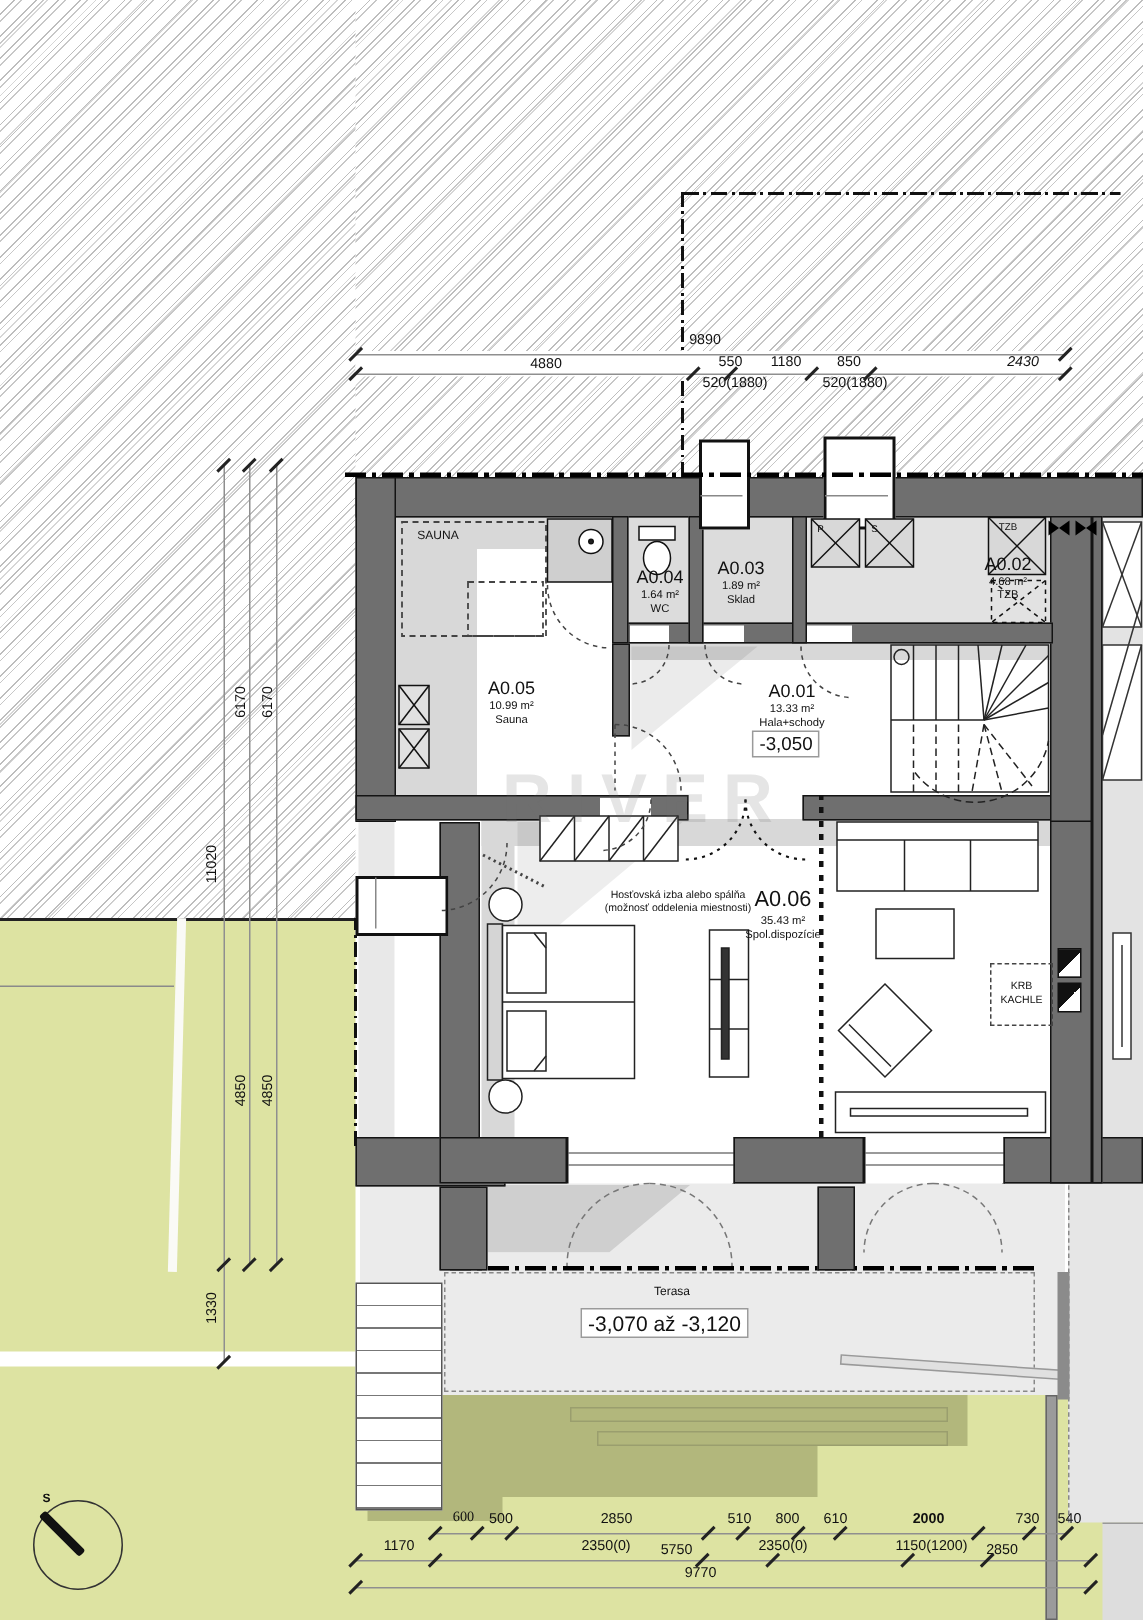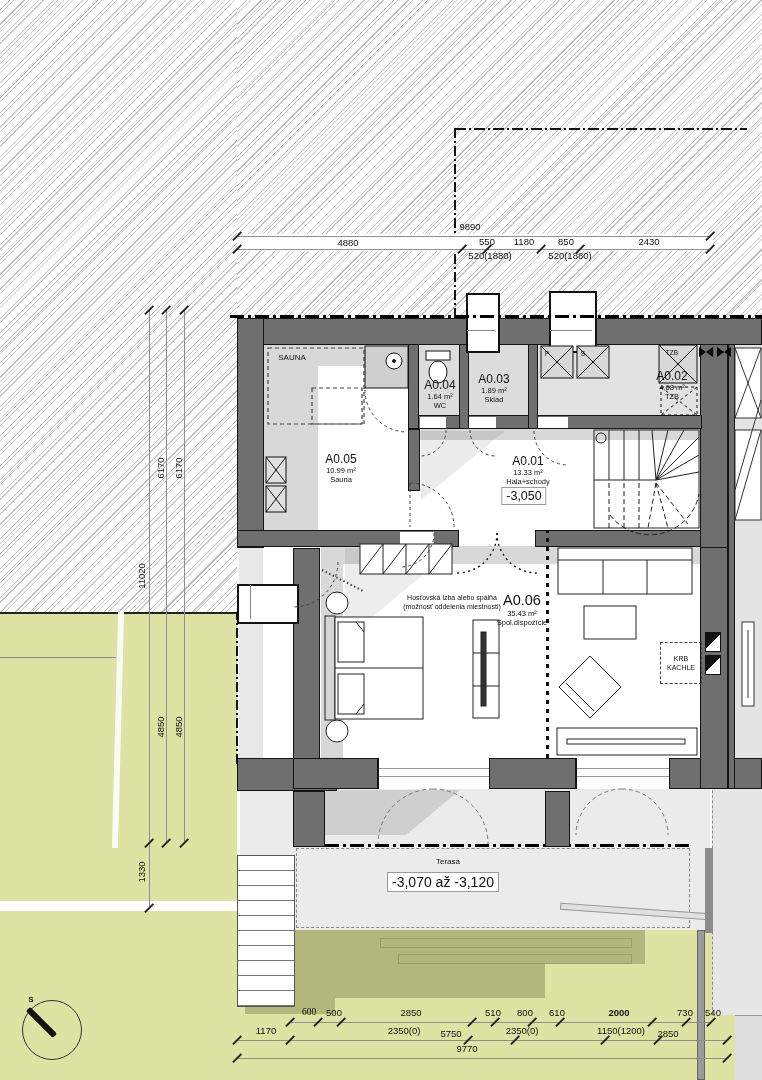--- a/index.html
+++ b/index.html
@@ -328,30 +328,31 @@
     <div>(možnosť oddelenia miestnosti)</div>
   </div>
   <div class="tiny" style="left:292px;top:357px;font-size:8px;">SAUNA</div>
   <div class="tiny" style="left:547px;top:353px;">P</div>
   <div class="tiny" style="left:583px;top:353px;">S</div>
   <div class="tiny" style="left:672px;top:352px;">TZB</div>
 
   <div class="tiny" style="left:448px;top:861px;font-size:8px;">Terasa</div>
   <div class="lvl" style="left:443px;top:882px;font-size:14px;">-3,070 až -3,120</div>
 
+  <div class="wm" style="left:430px;top:532px;">RIVER</div>
 
   <div class="abs" style="left:237px;top:234px;width:476px;height:17px;background:#fff;"></div>
   <div class="dl" style="left:237px;top:236px;width:473px;height:1px;"></div>
   <div class="dl" style="left:237px;top:249px;width:473px;height:1px;"></div>
   <span class="dt" style="left:470px;top:227px;">9890</span>
-  <span class="dt" style="left:348px;top:243px;">4880</span>
+  <span class="dt" style="left:364px;top:243px;">4880</span>
   <span class="dt" style="left:487px;top:242px;">550</span>
   <span class="dt" style="left:524px;top:242px;">1180</span>
   <span class="dt" style="left:566px;top:242px;">850</span>
-  <span class="dt" style="left:649px;top:242px;">2430</span>
+  <span class="dt" style="left:682px;top:242px;font-style:italic;">2430</span>
   <span class="dt" style="left:490px;top:256px;">520(1880)</span>
   <span class="dt" style="left:570px;top:256px;">520(1880)</span>
   <div class="tk" style="left:237px;top:236px;"></div>
   <div class="tk" style="left:710px;top:236px;"></div>
   <div class="tk" style="left:237px;top:249px;"></div>
   <div class="tk" style="left:462px;top:249px;"></div>
   <div class="tk" style="left:487px;top:249px;"></div>
   <div class="tk" style="left:541px;top:249px;"></div>
   <div class="tk" style="left:580px;top:249px;"></div>
   <div class="tk" style="left:710px;top:249px;"></div>

